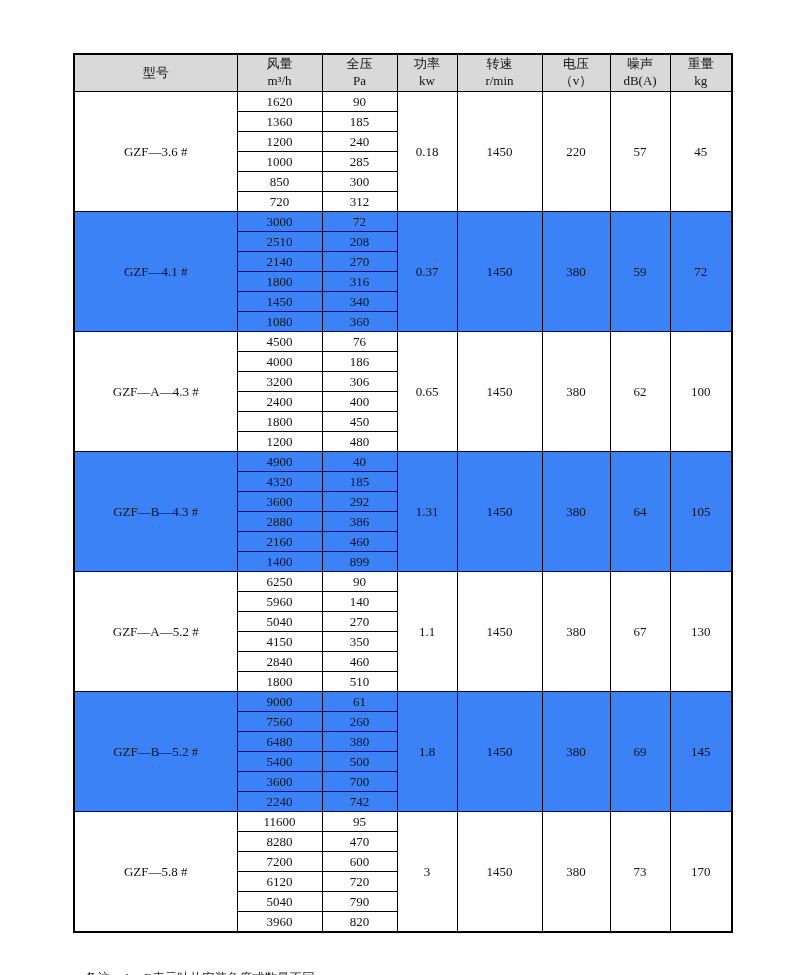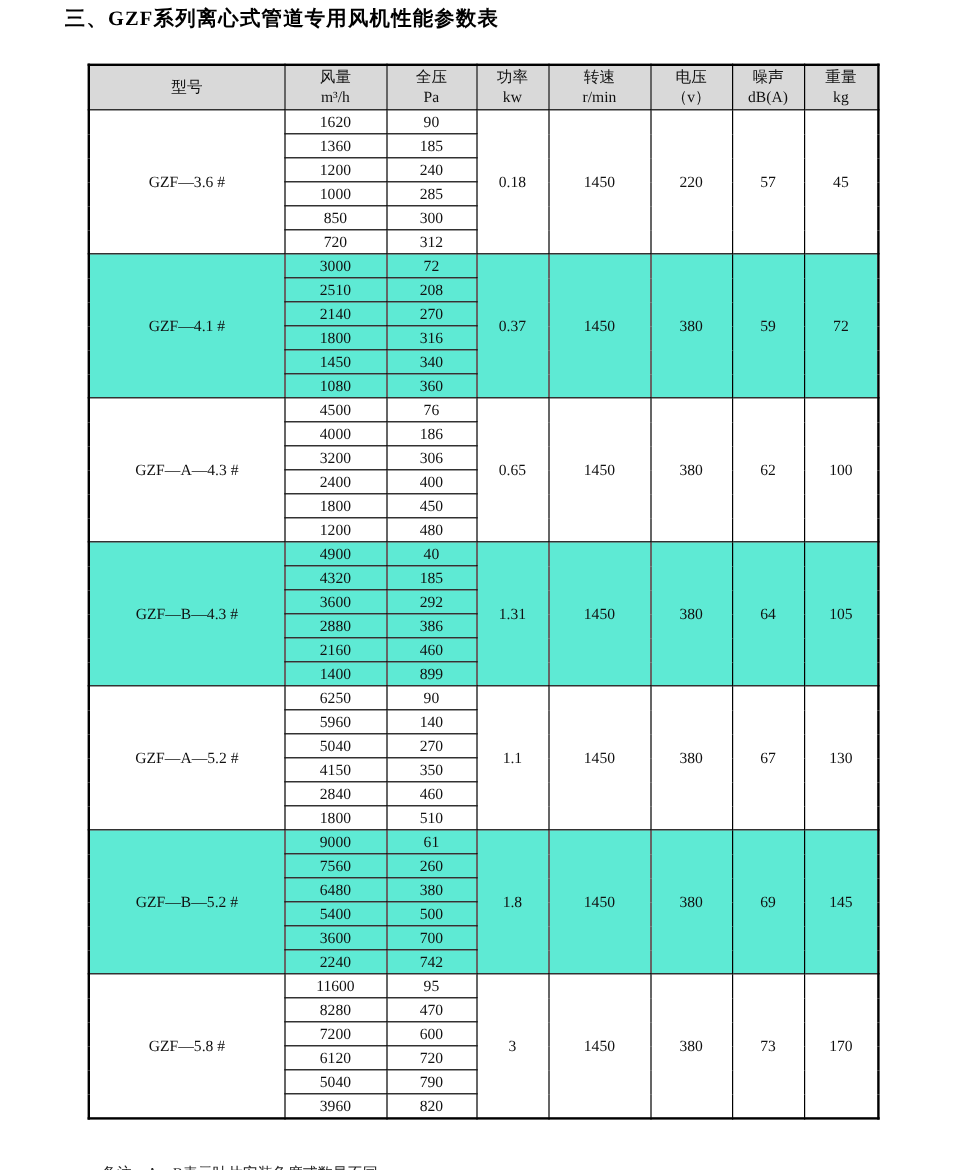--- a/index.html
+++ b/index.html
@@ -45,35 +45,34 @@
     overflow: hidden;
     white-space: nowrap;
   }
   table.perf thead th {
     height: 36px;
     background: #d9d9d9;
     line-height: 1.3;
   }
   .hu:empty { display: none; }
   table.perf tbody td { height: 19px; background: #ffffff; }
-  table.perf tbody tr.shaded td { background: #5eead4; }
+  table.perf tbody tr.shaded td { background: #3b82f6; }
   td.bb { border-bottom-width: 3px; }
   .footnote {
     position: absolute;
     left: 85px;
     top: 970px;
     font-size: 12.5px;
     color: #222222;
   }
 </style>
 </head>
 <body>
 
 <div class="page">
-  <h1 class="page-title">三、GZF系列离心式管道专用风机性能参数表</h1>
 
   <table class="perf">
     <colgroup>
       <col style="width:163px">
       <col style="width:85px">
       <col style="width:75px">
       <col style="width:60px">
       <col style="width:85px">
       <col style="width:68px">
       <col style="width:60px">

